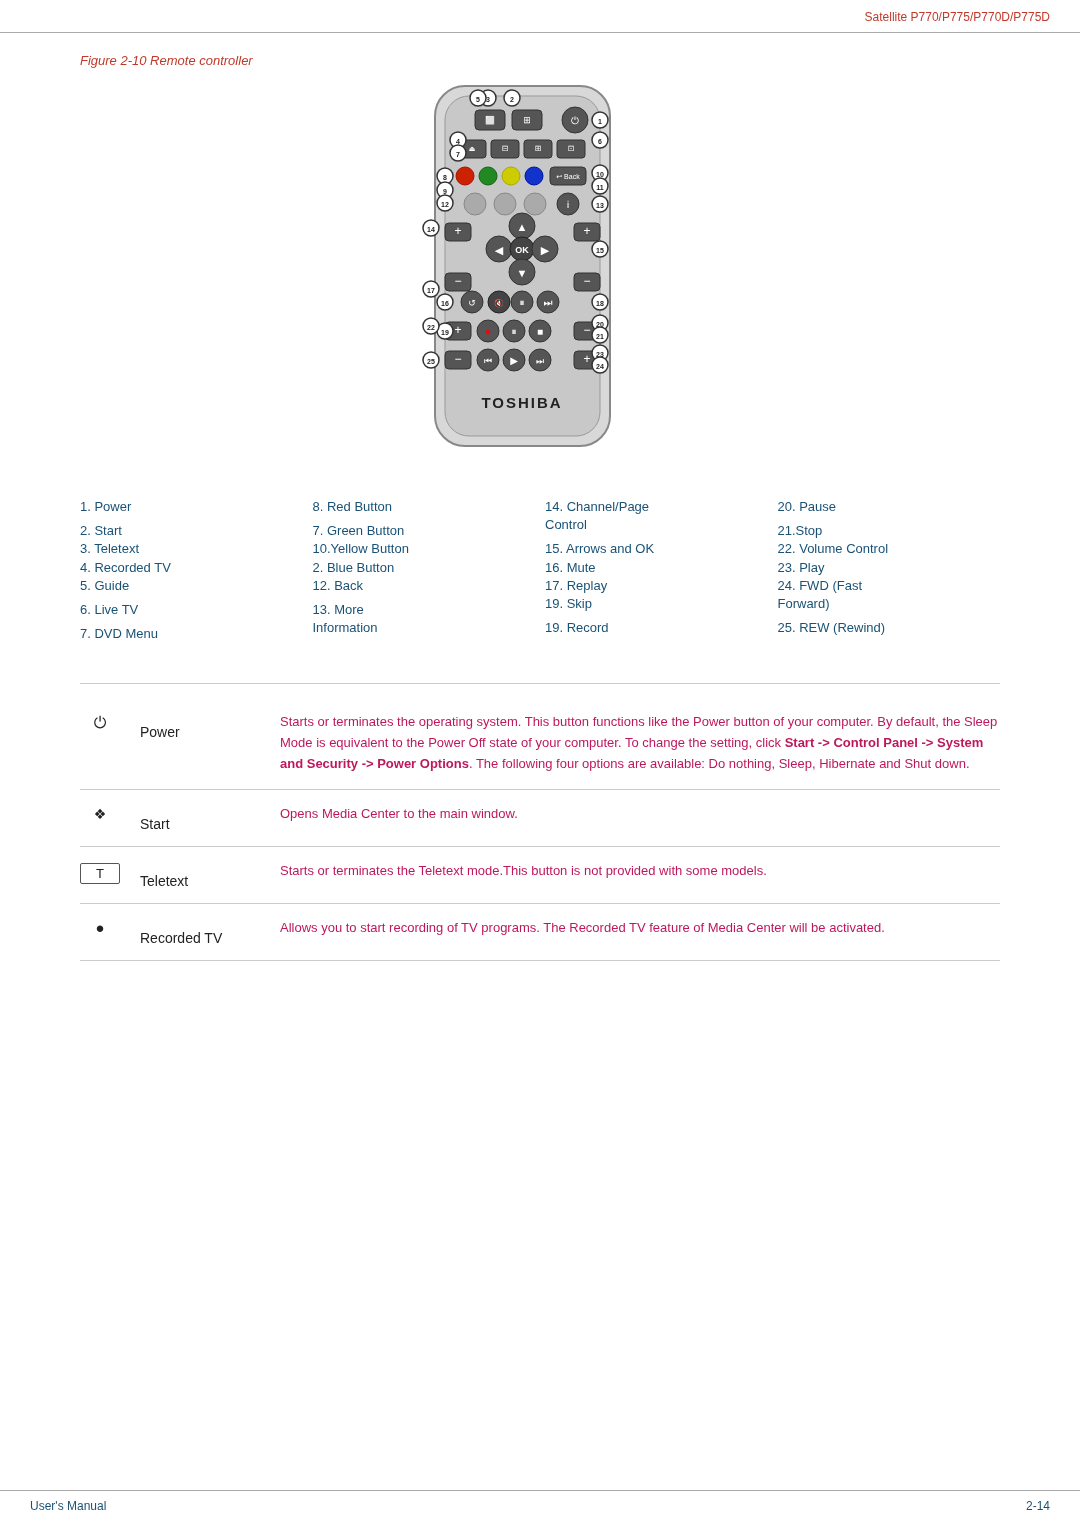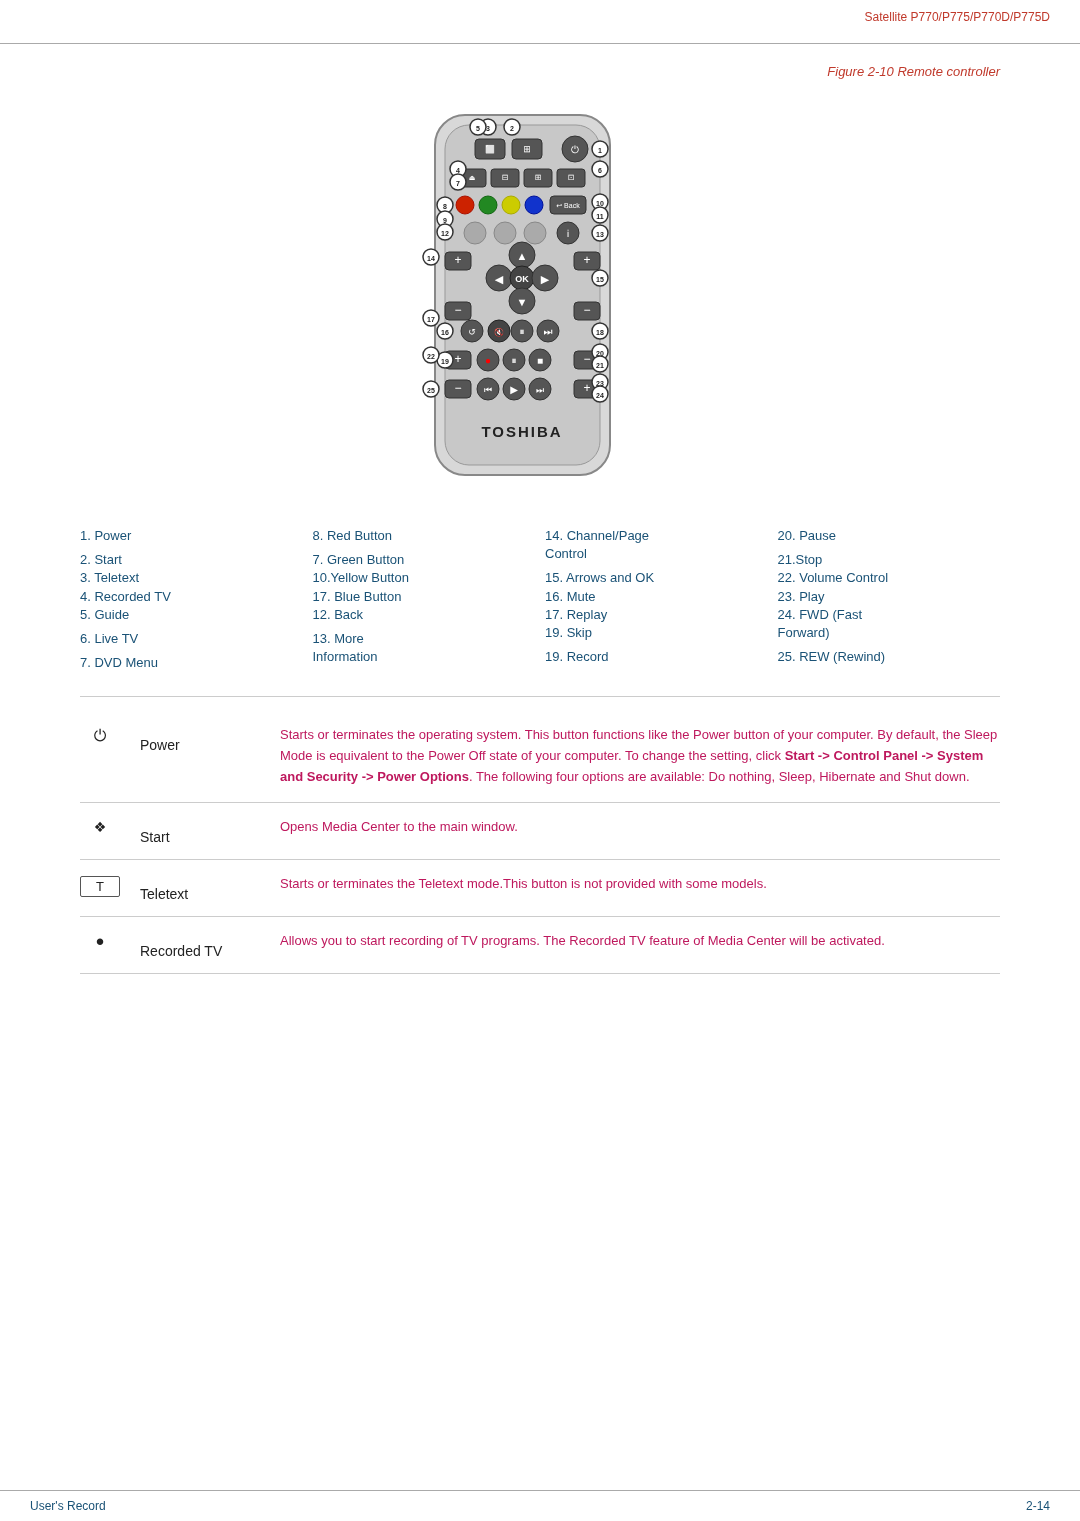--- a/index.html
+++ b/index.html
@@ -9,46 +9,45 @@
       font-family: Arial, sans-serif;
       font-size: 13px;
       color: #222;
       background: #fff;
       position: relative;
     }
 
     .page-header {
       display: flex;
       justify-content: flex-end;
-      padding: 10px 30px 19px 30px;
+      padding: 10px 30px 8px 30px;
       border-bottom: 1px solid #aaa;
     }
     .header-title {
       color: #c0392b;
       font-size: 12px;
     }
 
     .page-content {
       padding: 20px 80px 20px 80px;
     }
 
     .figure-title {
-      text-align: right;
+      text-align: left;
       color: #c0392b;
       font-style: italic;
       font-size: 13px;
-      margin-bottom: 18px;
     }
 
     
     .legend-grid {
       display: grid;
       grid-template-columns: 1fr 1fr 1fr 1fr;
       gap: 4px 10px;
-      margin-bottom: 24px;
+      margin-bottom: 40px;
       font-size: 13px;
     }
 
     .legend-col {
       display: flex;
       flex-direction: column;
       gap: 6px;
     }
 
     .legend-item {
@@ -330,21 +329,21 @@
       </div>
       <div class="legend-item">6. Live TV</div>
       <div class="legend-item">7. DVD Menu</div>
     </div>
 
     <div class="legend-col">
       <span class="legend-item">8. Red Button</span>
       <div>
         <div class="legend-item">7. Green Button</div>
         <div class="legend-item">10.Yellow Button</div>
-        <div class="legend-item">17. Blue Button</div>
+        <div class="legend-item">2. Blue Button</div>
         <div class="legend-item">12. Back</div>
       </div>
       <div class="legend-item">13. More<br>Information</div>
     </div>
 
     <div class="legend-col">
       <span class="legend-item">14. Channel/Page<br>Control</span>
       <div>
         <div class="legend-item">15. Arrows and OK</div>
         <div class="legend-item">16. Mute</div>
@@ -390,15 +389,15 @@
 
   <div class="feature-row">
     <div class="feature-icon" style="font-size:14px;">⏺</div>
     <div class="feature-name">Recorded TV</div>
     <div class="feature-desc">Allows you to start recording of TV programs. The Recorded TV feature of Media Center will be activated.</div>
   </div>
 
 </div>
 
 <div class="page-footer">
-  <span>User's Record</span>
+  <span>User's Manual</span>
   <span>2-14</span>
 </div>
 
 </body></html>

